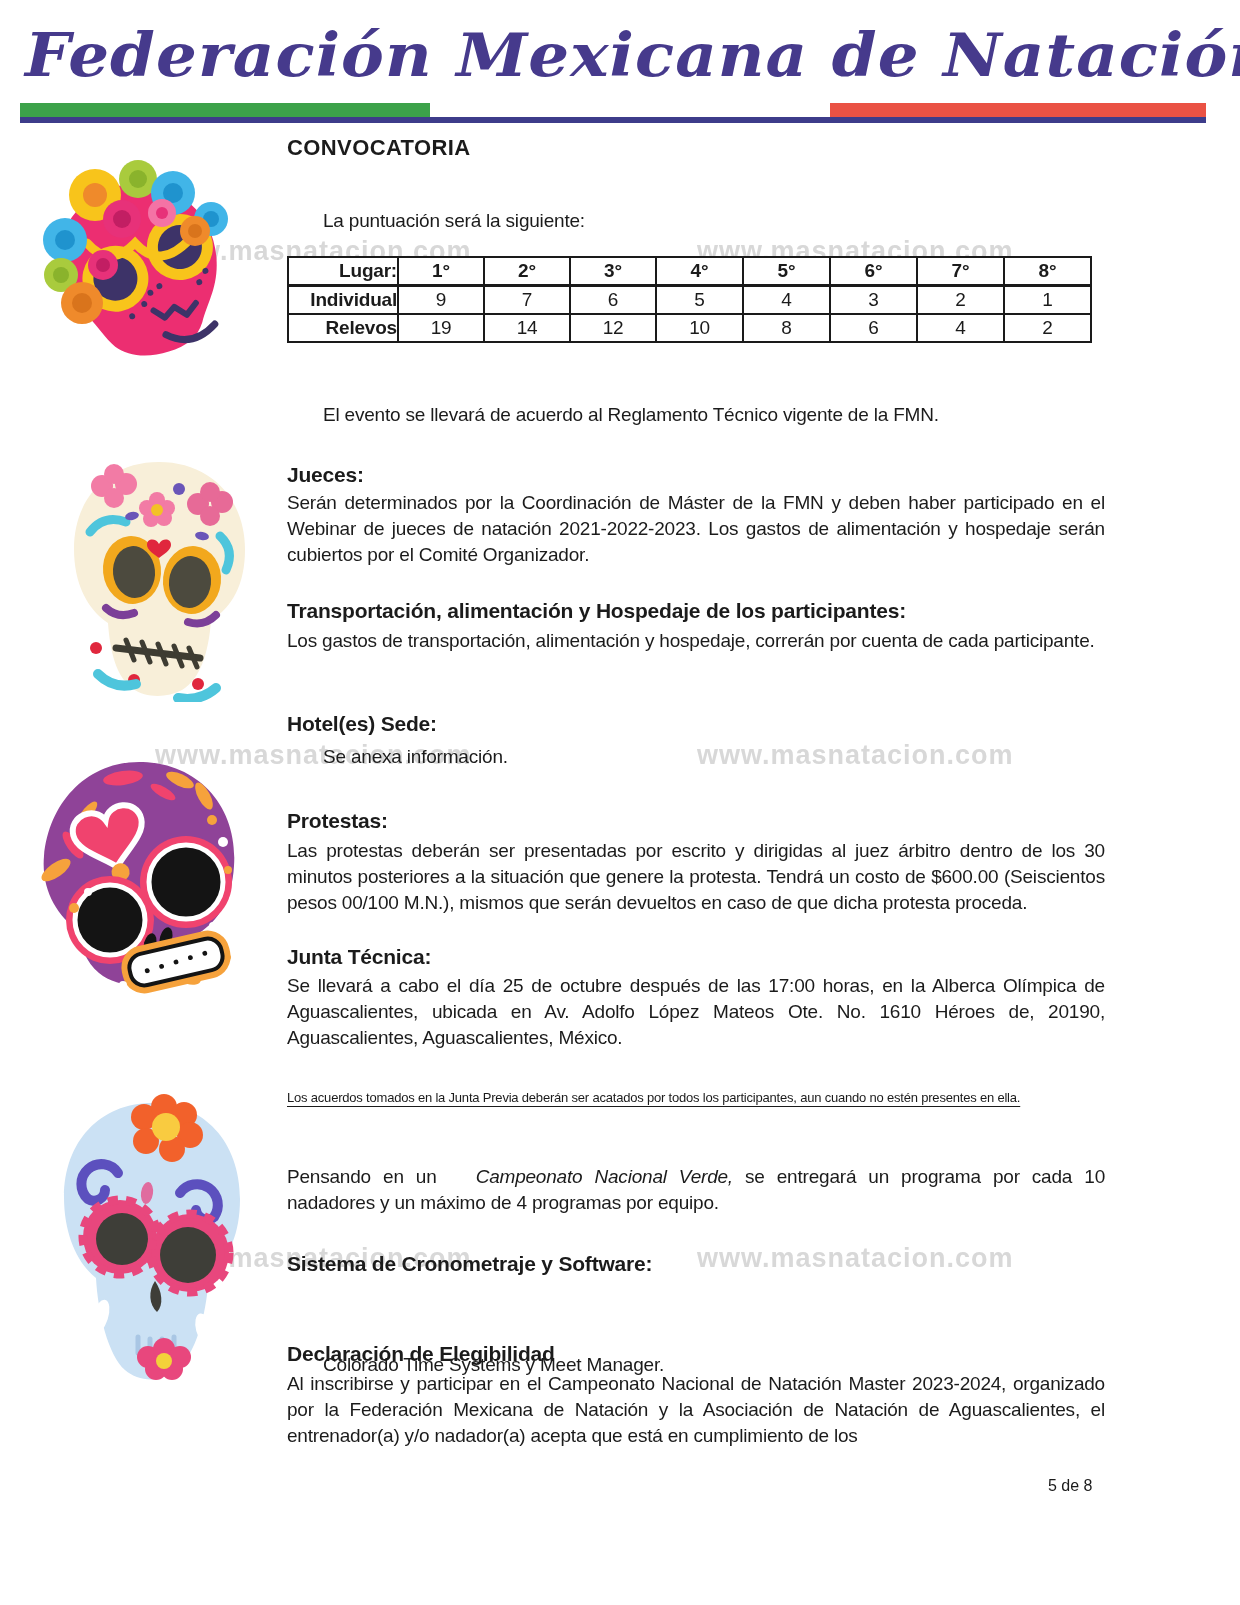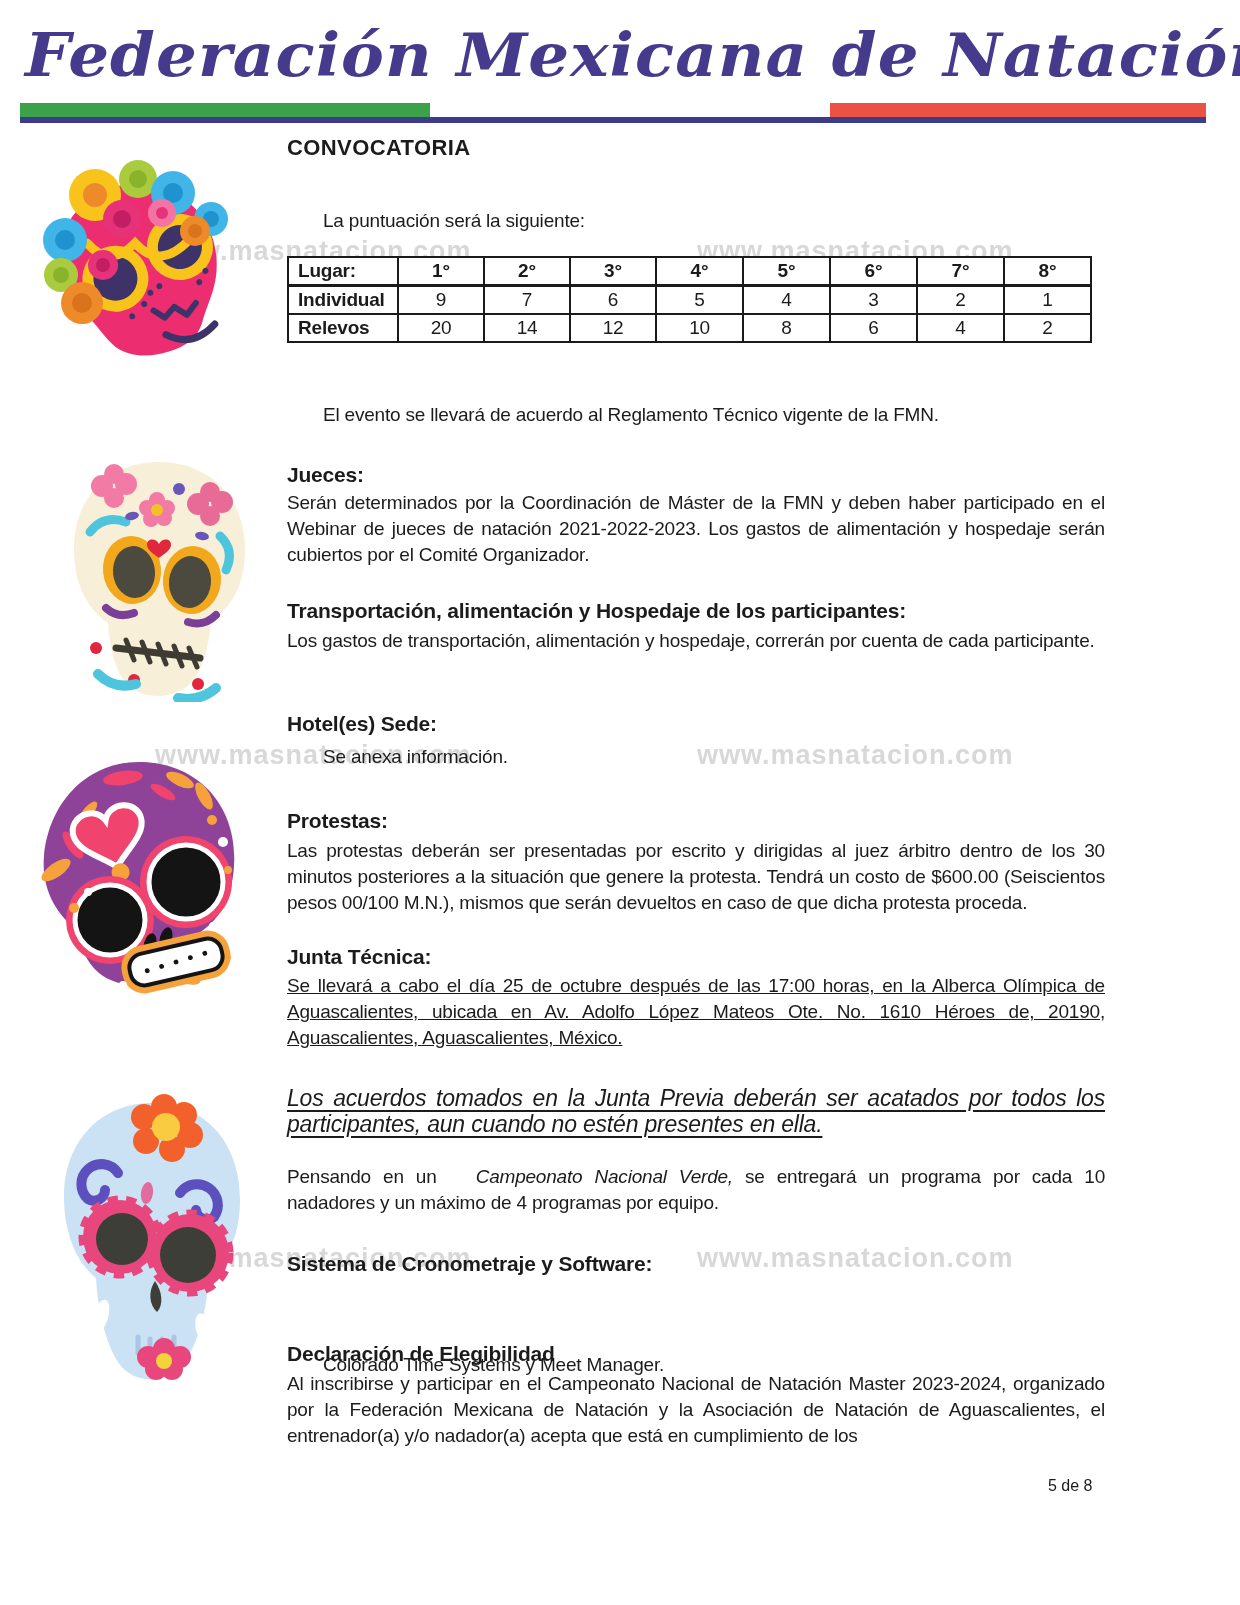--- a/index.html
+++ b/index.html
@@ -27,32 +27,32 @@
     color:#d8d8d8;white-space:nowrap;user-select:none;
     font-family:"Liberation Sans",sans-serif;
   }
   
   .blk{position:absolute;left:287px;width:818px;z-index:2;}
   .h-doc{font-weight:bold;font-size:22px;letter-spacing:0.4px;}
   .h-sec{font-weight:bold;font-size:21px;letter-spacing:-0.2px;}
   .body-txt{font-size:19px;line-height:26px;letter-spacing:-0.2px;text-align:justify;}
   .body-one{font-size:19px;line-height:26px;letter-spacing:-0.2px;margin-left:36px;}
   .note-txt{
-    font-size:23px;line-height:26px;font-style:italic;text-align:justify;
+    font-size:13px;line-height:26px;text-align:justify;
     text-decoration:underline;text-underline-offset:4px;letter-spacing:-0.2px;
   }
   .em-ital{font-style:italic;margin-left:27px;}
   
   table.score{border-collapse:collapse;table-layout:fixed;width:803px;background:#fff;}
   table.score td,table.score th{
     border:2px solid #1a1a1a;height:26px;font-size:19px;padding:0;
     text-align:center;vertical-align:middle;letter-spacing:-0.2px;
   }
   table.score tr.head td{font-weight:bold;border-bottom:3px solid #1a1a1a;}
-  table.score td.lbl{text-align:left;padding-left:9px;font-weight:bold;}
+  table.score td.lbl{text-align:right;padding-left:9px;font-weight:bold;}
   
   .pageno{position:absolute;left:1048px;top:1477px;font-size:16px;z-index:2;text-align:center;}
   
   .skull{position:absolute;z-index:3;}
 </style>
 </head>
 <body>
 
 <div class="page">
 
@@ -108,21 +108,21 @@
         <td>7</td>
         <td>6</td>
         <td>5</td>
         <td>4</td>
         <td>3</td>
         <td>2</td>
         <td>1</td>
       </tr>
       <tr>
         <td class="lbl">Relevos</td>
-        <td>20</td>
+        <td>19</td>
         <td>14</td>
         <td>12</td>
         <td>10</td>
         <td>8</td>
         <td>6</td>
         <td>4</td>
         <td>2</td>
       </tr>
     </tbody>
       </table>
@@ -136,21 +136,21 @@
   <div class="blk body-txt" style="top:628px;">Los gastos de transportación, alimentación y hospedaje, correrán por cuenta de cada participante.</div>
   <div class="blk h-sec" style="top:599px;">Transportación, alimentación y Hospedaje de los participantes:</div>
 
   <div class="blk h-sec" style="top:712px;">Hotel(es) Sede:</div>
   <div class="blk body-one" style="top:744px;">Se anexa información.</div>
 
   <div class="blk h-sec" style="top:809px;">Protestas:</div>
   <div class="blk body-txt" style="top:838px;">Las protestas deberán ser presentadas por escrito y dirigidas al juez árbitro dentro de los 30 minutos posteriores a la situación que genere la protesta. Tendrá un costo de $600.00 (Seiscientos pesos 00/100 M.N.), mismos que serán devueltos en caso de que dicha protesta proceda.</div>
 
   <div class="blk h-sec" style="top:945px;">Junta Técnica:</div>
-  <div class="blk body-txt" style="top:973px;text-decoration:underline;">Se llevará a cabo el día 25 de octubre después de las 17:00 horas, en la Alberca Olímpica de Aguascalientes, ubicada en Av. Adolfo López Mateos Ote. No. 1610 Héroes de, 20190, Aguascalientes, Aguascalientes, México.</div>
+  <div class="blk body-txt" style="top:973px;">Se llevará a cabo el día 25 de octubre después de las 17:00 horas, en la Alberca Olímpica de Aguascalientes, ubicada en Av. Adolfo López Mateos Ote. No. 1610 Héroes de, 20190, Aguascalientes, Aguascalientes, México.</div>
 
   <div class="blk note-txt" style="top:1085px;">Los acuerdos tomados en la Junta Previa deberán ser acatados por todos los participantes, aun cuando no estén presentes en ella.</div>
 
   <div class="blk body-txt" style="top:1164px;"><span>Pensando en un </span><span class="em-ital">Campeonato Nacional Verde,</span><span> se entregará un programa por cada 10 nadadores y un máximo de 4 programas por equipo.</span></div>
 
   <div class="blk h-sec" style="top:1252px;">Sistema de Cronometraje y Software:</div>
   <div class="blk body-one" style="top:1352px;">Colorado Time Systems y Meet Manager.</div>
 
   <div class="blk h-sec" style="top:1342px;">Declaración de Elegibilidad</div>
   <div class="blk body-txt" style="top:1371px;">Al inscribirse y participar en el Campeonato Nacional de Natación Master 2023-2024, organizado por la Federación Mexicana de Natación y la Asociación de Natación de Aguascalientes, el entrenador(a) y/o nadador(a) acepta que está en cumplimiento de los</div>

